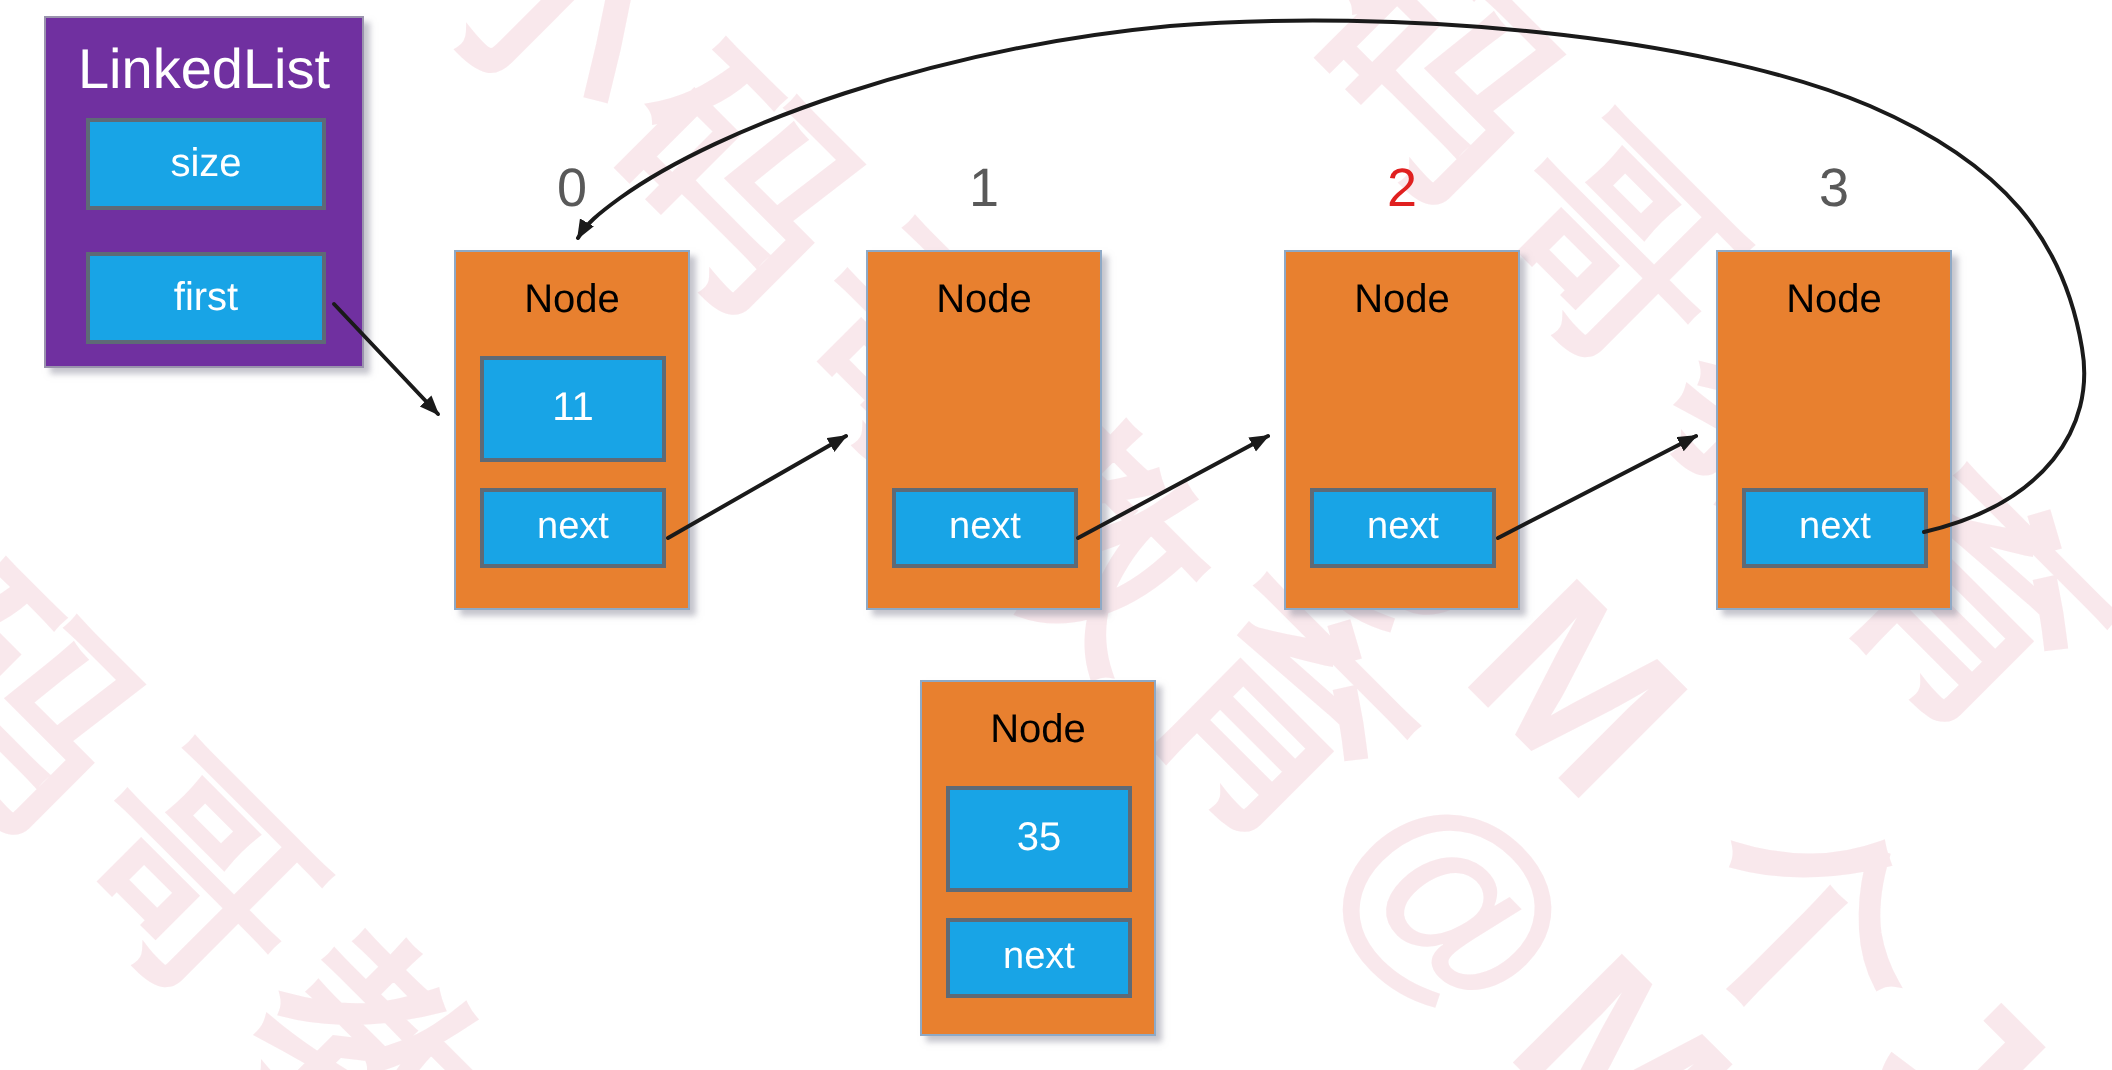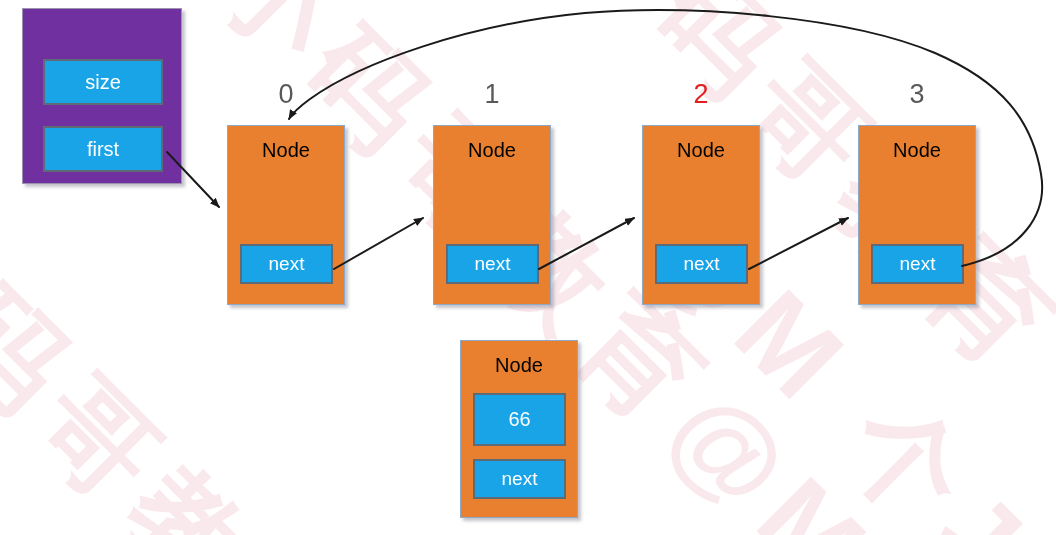--- a/index.html
+++ b/index.html
@@ -99,52 +99,54 @@
 <body>
 
 <div class="wm-layer">
   <div class="wm wm1" style="color: rgb(245, 215, 222);">小码哥教育@M</div>
   <div class="wm wm2" style="color: rgb(245, 215, 222);">小码哥教育@M</div>
   <div class="wm wm3" style="color: rgb(245, 215, 222);">小码哥教育 个J</div>
   <div class="wm wm4" style="color: rgb(245, 215, 222);">@M 个J</div>
 </div>
 
 <div class="llbox" style="background-color: rgb(112, 48, 160);">
+  <div class="lltitle">LinkedList</div>
   <div class="llfield f-size" style="background-color: rgb(24, 164, 230);">size</div>
   <div class="llfield f-first" style="background-color: rgb(24, 164, 230);">first</div>
 </div>
 
 <div class="idx idx-0" style="color: rgb(89, 89, 89);">0</div>
 <div class="idx idx-1" style="color: rgb(89, 89, 89);">1</div>
 <div class="idx idx-2" style="color: rgb(224, 32, 32);">2</div>
 <div class="idx idx-3" style="color: rgb(89, 89, 89);">3</div>
 
 <div class="node node-0" style="background-color: rgb(232, 128, 47);">
   <div class="ntitle">Node</div>
+  <div class="nfield value" style="background-color: rgb(24, 164, 230);">11</div>
   <div class="nfield next" style="background-color: rgb(24, 164, 230);">next</div>
 </div>
 
 <div class="node node-1" style="background-color: rgb(232, 128, 47);">
   <div class="ntitle">Node</div>
   <div class="nfield next" style="background-color: rgb(24, 164, 230);">next</div>
 </div>
 
 <div class="node node-2" style="background-color: rgb(232, 128, 47);">
   <div class="ntitle">Node</div>
   <div class="nfield next" style="background-color: rgb(24, 164, 230);">next</div>
 </div>
 
 <div class="node node-3" style="background-color: rgb(232, 128, 47);">
   <div class="ntitle">Node</div>
   <div class="nfield next" style="background-color: rgb(24, 164, 230);">next</div>
 </div>
 
 <div class="node node-detached" style="background-color: rgb(232, 128, 47);">
   <div class="ntitle">Node</div>
-  <div class="nfield value" style="background-color: rgb(24, 164, 230);">66</div>
+  <div class="nfield value" style="background-color: rgb(24, 164, 230);">35</div>
   <div class="nfield next" style="background-color: rgb(24, 164, 230);">next</div>
 </div>
 
 <svg class="arrows" viewBox="0 0 1056 535">
   <defs>
     <marker id="ah" markerWidth="12" markerHeight="10" refX="9" refY="4" orient="auto" markerUnits="userSpaceOnUse">
       <path d="M0,0 L10,4 L0,8 Z" fill="#1a1a1a"></path>
     </marker>
   </defs>
   <g fill="none" stroke-width="2" stroke-linecap="round" stroke="#1a1a1a">

